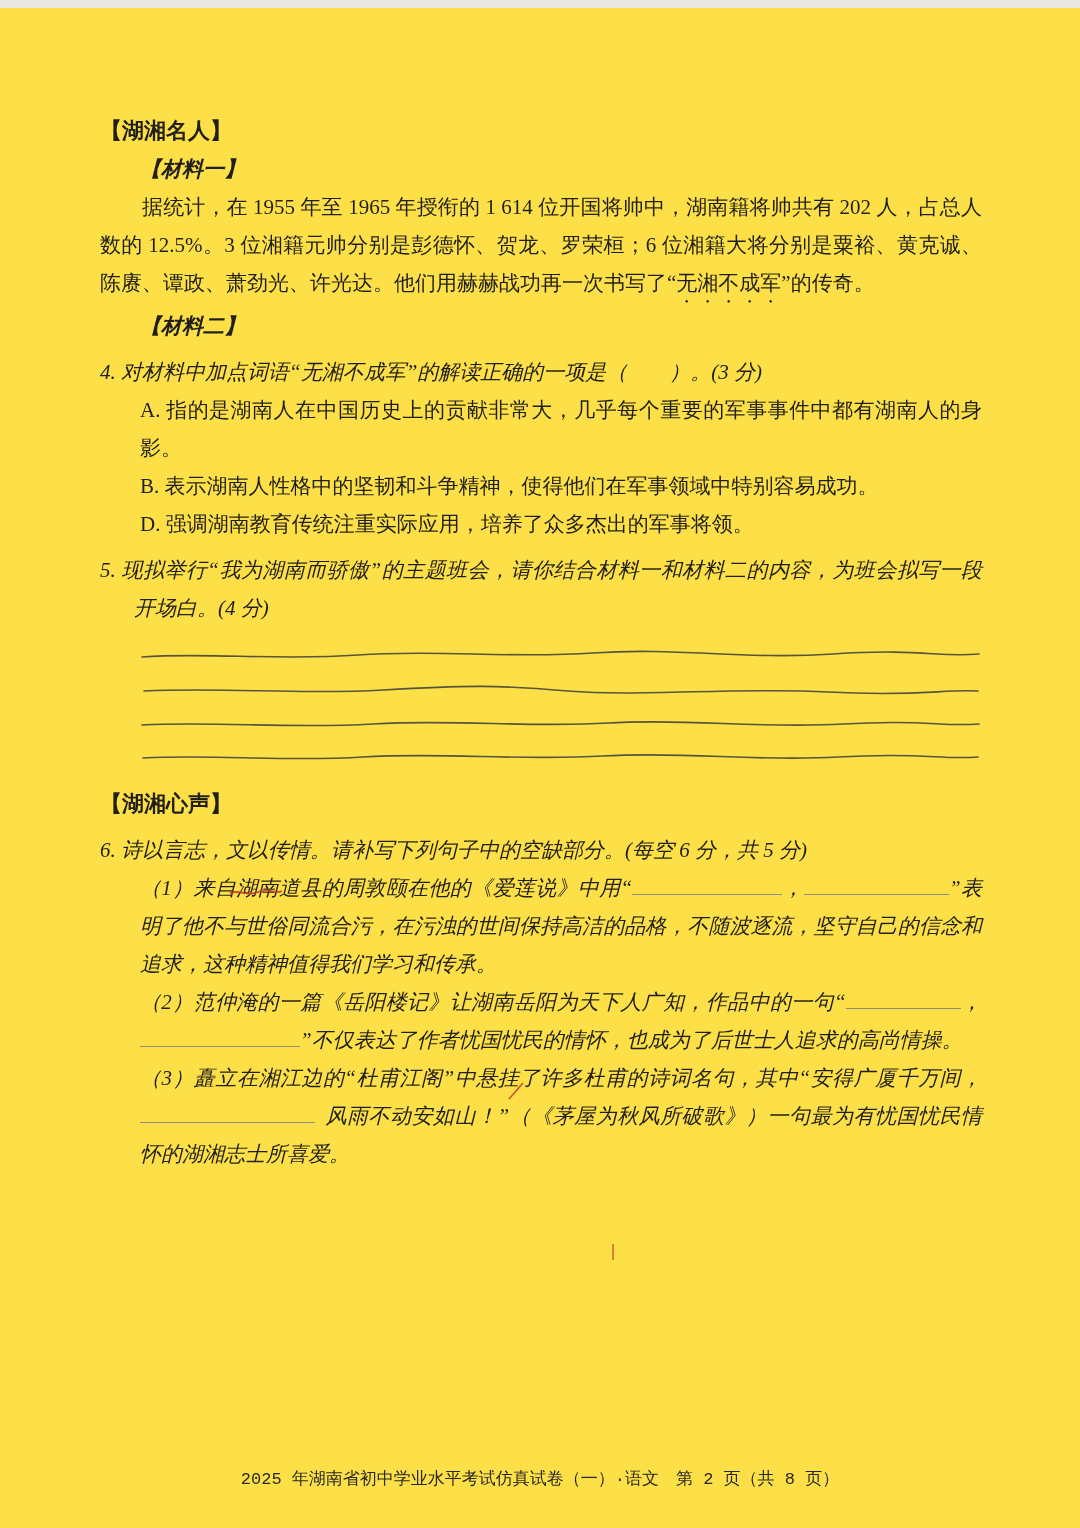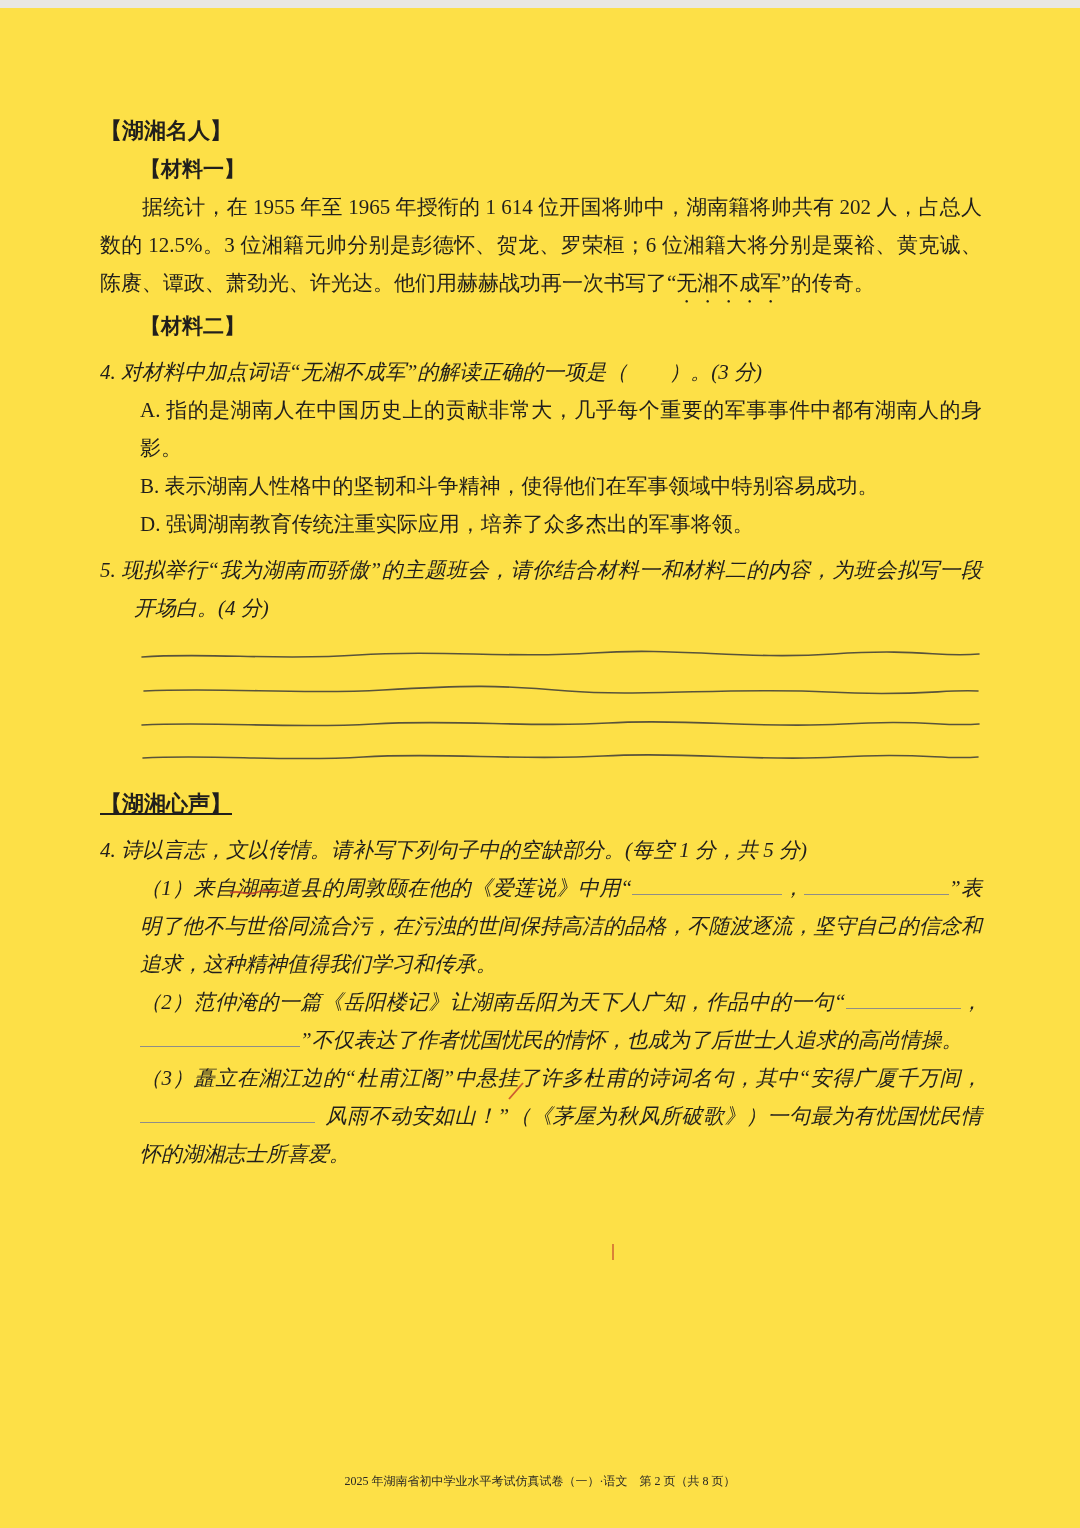--- a/index.html
+++ b/index.html
@@ -15,21 +15,21 @@
   }
   .content {
     position:absolute;
     left:100px; top:104px;
     width:882px;
     font-size:21px;
     line-height:38px;
     text-align:justify;
   }
   .sec-heading { font-weight:bold; font-size:22px; text-align:left; }
-  .mat-heading { font-weight:bold; margin-left:40px; text-align:left; }
+  .mat-heading { font-weight:bold; margin-left:40px; text-align:left;font-style:italic; }
   p.para { text-indent:2em; }
   .q { padding-left:34px; text-indent:-34px; margin-top:8px;font-style:italic; }
   .option { margin-left:40px; }
   .q6item { margin-left:40px;font-style:italic; }
   .emph {
     -webkit-text-emphasis: filled dot;
     -webkit-text-emphasis-position: under;
     text-emphasis: filled dot;
     text-emphasis-position: under left;
   }
@@ -37,27 +37,28 @@
     display:inline-block;
     border-bottom:1px solid #8f8d88;
     height:20px;
     vertical-align:baseline;
   }
   .w150 { width:150px; } .w145 { width:145px; }
   .w115 { width:115px; } .w160 { width:160px; } .w175 { width:175px; }
   .gap8 { display:inline-block; width:10px; }
   .answer-lines { margin:14px 0 6px 38px; height:134px; }
   .answer-lines svg { display:block; }
-  .sec2-heading { margin-top:10px;text-decoration:underline; }
+  .sec2-heading { margin-top:10px; }
   .footer {
     position:absolute; bottom:46px; left:0;
     width:100%;
     text-align:center;
-    font-size:12px;
+    font-size:17px;
     color:#2a2825;
+    font-family:Liberation Mono, monospace;
   }
   .red-mark { position:absolute; pointer-events:none; }
 </style>
 </head>
 <body>
 
 <div class="page">
   <div class="content">
 
     <div class="sec-heading">【湖湘名人】</div>
@@ -83,21 +84,21 @@
           <path d="M4 16 C 70 11, 140 20, 220 14 S 370 18, 455 12 S 605 19, 695 13 S 800 17, 841 13"></path>
           <path d="M6 50 C 90 46, 160 54, 245 49 S 360 44, 430 50 S 600 46, 690 51 S 805 48, 840 50"></path>
           <path d="M4 84 C 80 80, 150 88, 235 83 S 390 87, 470 82 S 620 88, 705 83 S 800 86, 841 83"></path>
           <path d="M5 117 C 75 113, 145 121, 225 116 S 380 120, 465 115 S 615 121, 700 116 S 802 119, 840 116"></path>
         </g>
       </svg>
     </div>
 
     <div class="sec-heading sec2-heading">【湖湘心声】</div>
 
-    <p class="q">4. 诗以言志，文以传情。请补写下列句子中的空缺部分。(每空 1 分，共 5 分)</p>
+    <p class="q">6. 诗以言志，文以传情。请补写下列句子中的空缺部分。(每空 6 分，共 5 分)</p>
 
     <p class="q6item"><span>（1）来自湖南道县的周敦颐在他的《爱莲说》中用“</span><span class="blank w150"></span><span>，</span><span class="blank w145"></span><span>”表明了他不与世俗同流合污，在污浊的世间保持高洁的品格，不随波逐流，坚守自己的信念和追求，这种精神值得我们学习和传承。</span></p>
 
     <p class="q6item"><span>（2）范仲淹的一篇《岳阳楼记》让湖南岳阳为天下人广知，作品中的一句“</span><span class="blank w115"></span><span>，</span><span class="blank w160"></span><span>”不仅表达了作者忧国忧民的情怀，也成为了后世士人追求的高尚情操。</span></p>
 
     <p class="q6item"><span>（3）矗立在湘江边的“杜甫江阁”中悬挂了许多杜甫的诗词名句，其中“安得广厦千万间，</span><span class="blank w175"></span><span class="gap8"></span><span>风雨不动安如山！”（《茅屋为秋风所破歌》）一句最为有忧国忧民情怀的湖湘志士所喜爱。</span></p>
 
   </div>
 
   <svg class="red-mark" style="left:228px; top:876px;" width="56" height="16" viewBox="0 0 56 16">

